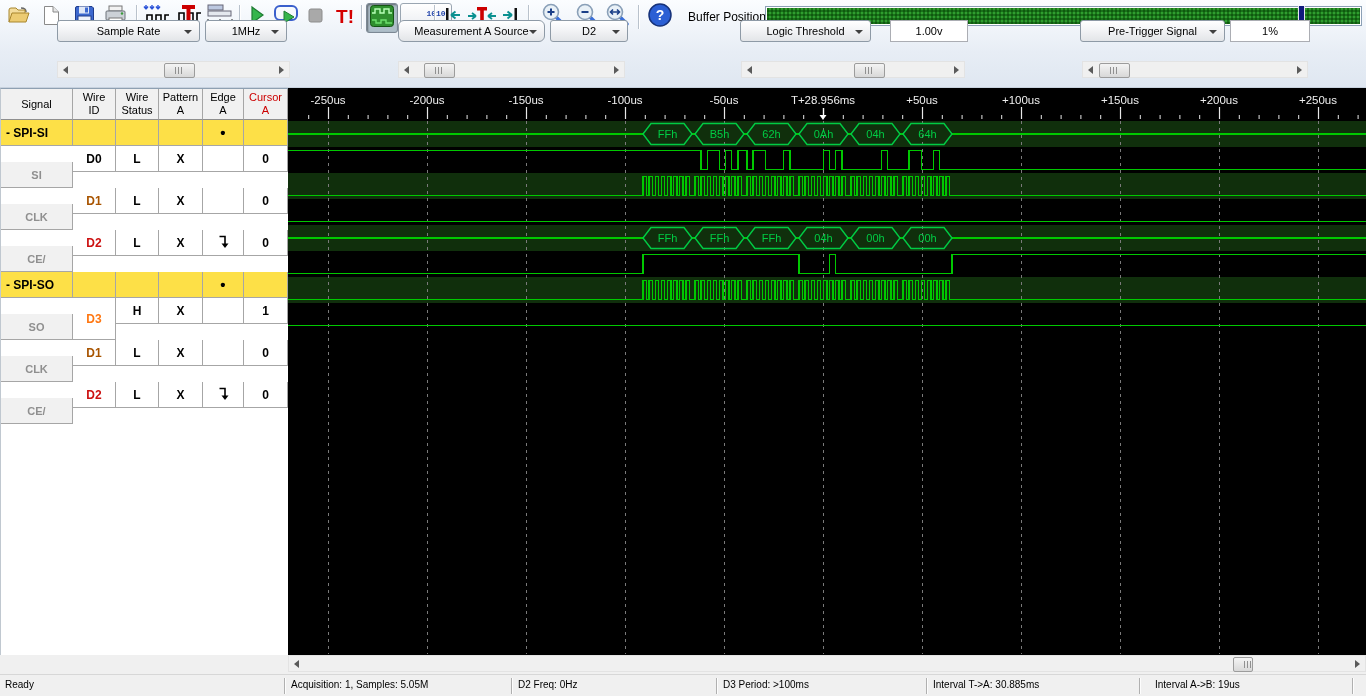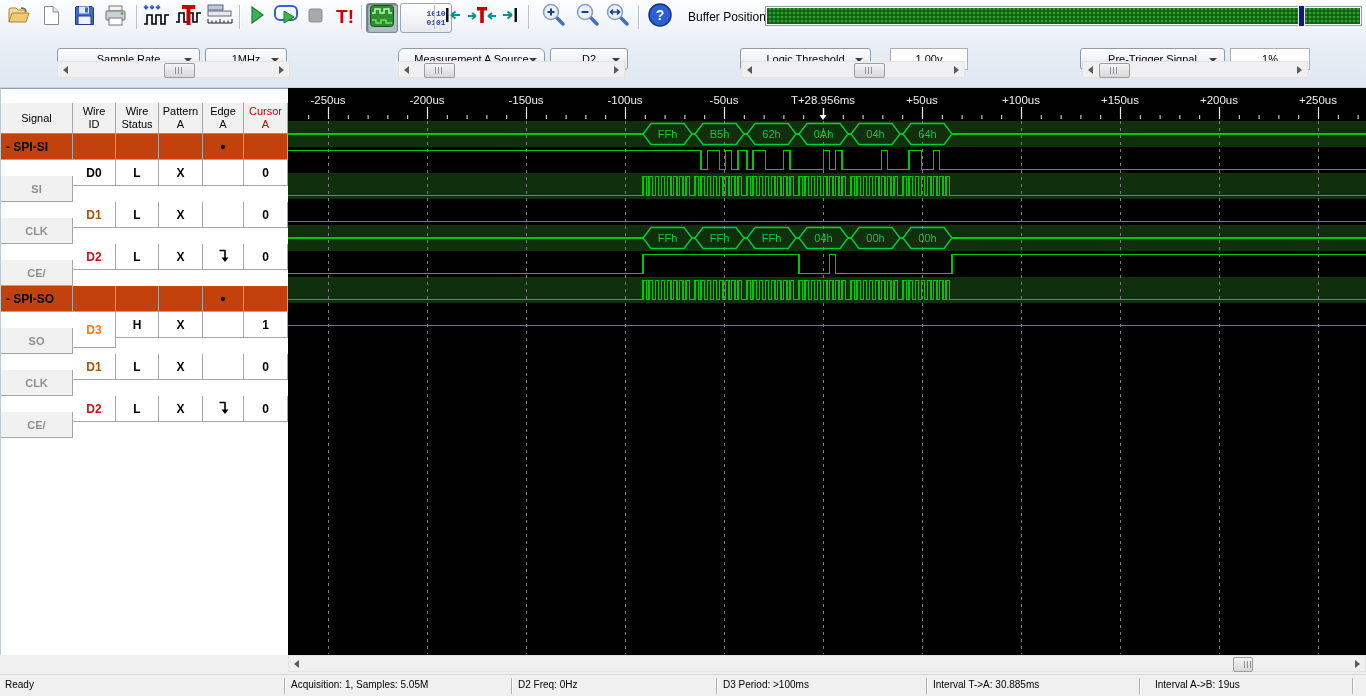--- a/index.html
+++ b/index.html
@@ -37,21 +37,21 @@
   #buffer-fill{
     width:100%;height:100%;position:relative;
     background-color:#2f9e2f;
     background-image:
       repeating-linear-gradient(0deg, rgba(0,60,0,.45) 0 2px, transparent 2px 4px),
       repeating-linear-gradient(90deg, rgba(0,60,0,.45) 0 2px, transparent 2px 4px);
   }
   #buffer-marker{position:absolute;top:-2px;width:5px;height:20px;background:#101a7e;border-left:1px solid #e5e5ee;border-right:1px solid #e5e5ee;}
   
   .combo,.editbox{
-    position:absolute;top:48px;height:22px;box-sizing:border-box;
+    position:absolute;top:20px;height:22px;box-sizing:border-box;
     display:flex;align-items:center;justify-content:center;
     font-size:11px;color:#000;
   }
   .combo{border:1px solid #8e9aa6;border-radius:3px;background:linear-gradient(#ffffff,#f3f4f6 45%,#e3e5e8);}
   .combo .carr{
     position:absolute;right:7px;top:9px;width:0;height:0;
     border-left:4px solid transparent;border-right:4px solid transparent;border-top:4px solid #404040;
   }
   .editbox{border:1px solid #abadb3;background:#fff;}
   .hscroll{
@@ -67,30 +67,30 @@
   }
   .sthumb::after{
     content:"";position:absolute;left:10px;top:3px;width:8px;height:7px;
     background:repeating-linear-gradient(90deg,#909090 0 1px,transparent 1px 3px);
   }
   
   #left-panel{
     position:absolute;left:0;top:88px;width:288px;height:567px;
     background:#fff;border-top:1px solid #8ea0b2;border-left:1px solid #c0c8d0;box-sizing:border-box;
   }
-  #signal-table{position:absolute;left:0;top:14px;width:287px;}
+  #signal-table{position:absolute;left:0;top:0;width:287px;}
   .tr{display:flex;}
   .td{
     box-sizing:border-box;border-right:1px solid #a6a6a6;border-bottom:1px solid #a6a6a6;
     display:flex;align-items:center;justify-content:center;
     font-size:11px;color:#000;background:#fff;overflow:hidden;
   }
   .td.hdr{background:#f1f1f1;white-space:pre-line;text-align:center;line-height:13px;border-bottom:1px solid #8f8f8f;}
   .td.sigcol{background:#f1f1f1;}
-  .td.grp{background:#c2410c;}
+  .td.grp{background:#fde047;}
   .sig-group{font-weight:bold;font-size:12px;justify-content:flex-start;padding-left:5px;}
   .sig-child{color:#8f8f8f;font-weight:bold;margin-top:16px;}
   .val{font-weight:bold;font-size:12px;}
   .dot{font-size:15px;font-weight:bold;line-height:10px;}
   #wave-wrap{position:absolute;left:288px;top:88px;width:1078px;height:567px;background:#000;}
   
   #wave-hscroll{
     position:absolute;left:288px;top:655px;width:1078px;height:17px;
     background:#f0f0f0;border:1px solid #e3e3e3;box-sizing:border-box;
   }
@@ -373,21 +373,21 @@
         <div class="td val grp" style="width: 43px; height: 26px;"></div>
         <div class="td val grp" style="width: 43px; height: 26px;"></div>
         <div class="td val grp" style="width: 44px; height: 26px;"></div>
         <div class="td val grp" style="width: 41px; height: 26px;">
           <span class="dot">•</span>
         </div>
         <div class="td val grp" style="width: 44px; height: 26px;"></div>
       </div>
       <div class="tr">
         <div class="td sig-child sigcol" style="width: 72px; height: 26px;">SO</div>
-        <div class="td val" style="width: 43px; height: 36px; color: rgb(255, 119, 17);">D3</div>
+        <div class="td val" style="width: 43px; height: 42px; color: rgb(255, 119, 17);">D3</div>
         <div class="td val" style="width: 43px; height: 26px;">H</div>
         <div class="td val" style="width: 44px; height: 26px;">X</div>
         <div class="td val" style="width: 41px; height: 26px;"></div>
         <div class="td val" style="width: 44px; height: 26px;">1</div>
       </div>
       <div class="tr">
         <div class="td sig-child sigcol" style="width: 72px; height: 26px;">CLK</div>
         <div class="td val" style="width: 43px; height: 26px; color: rgb(168, 84, 0);">D1</div>
         <div class="td val" style="width: 43px; height: 26px;">L</div>
         <div class="td val" style="width: 44px; height: 26px;">X</div>

